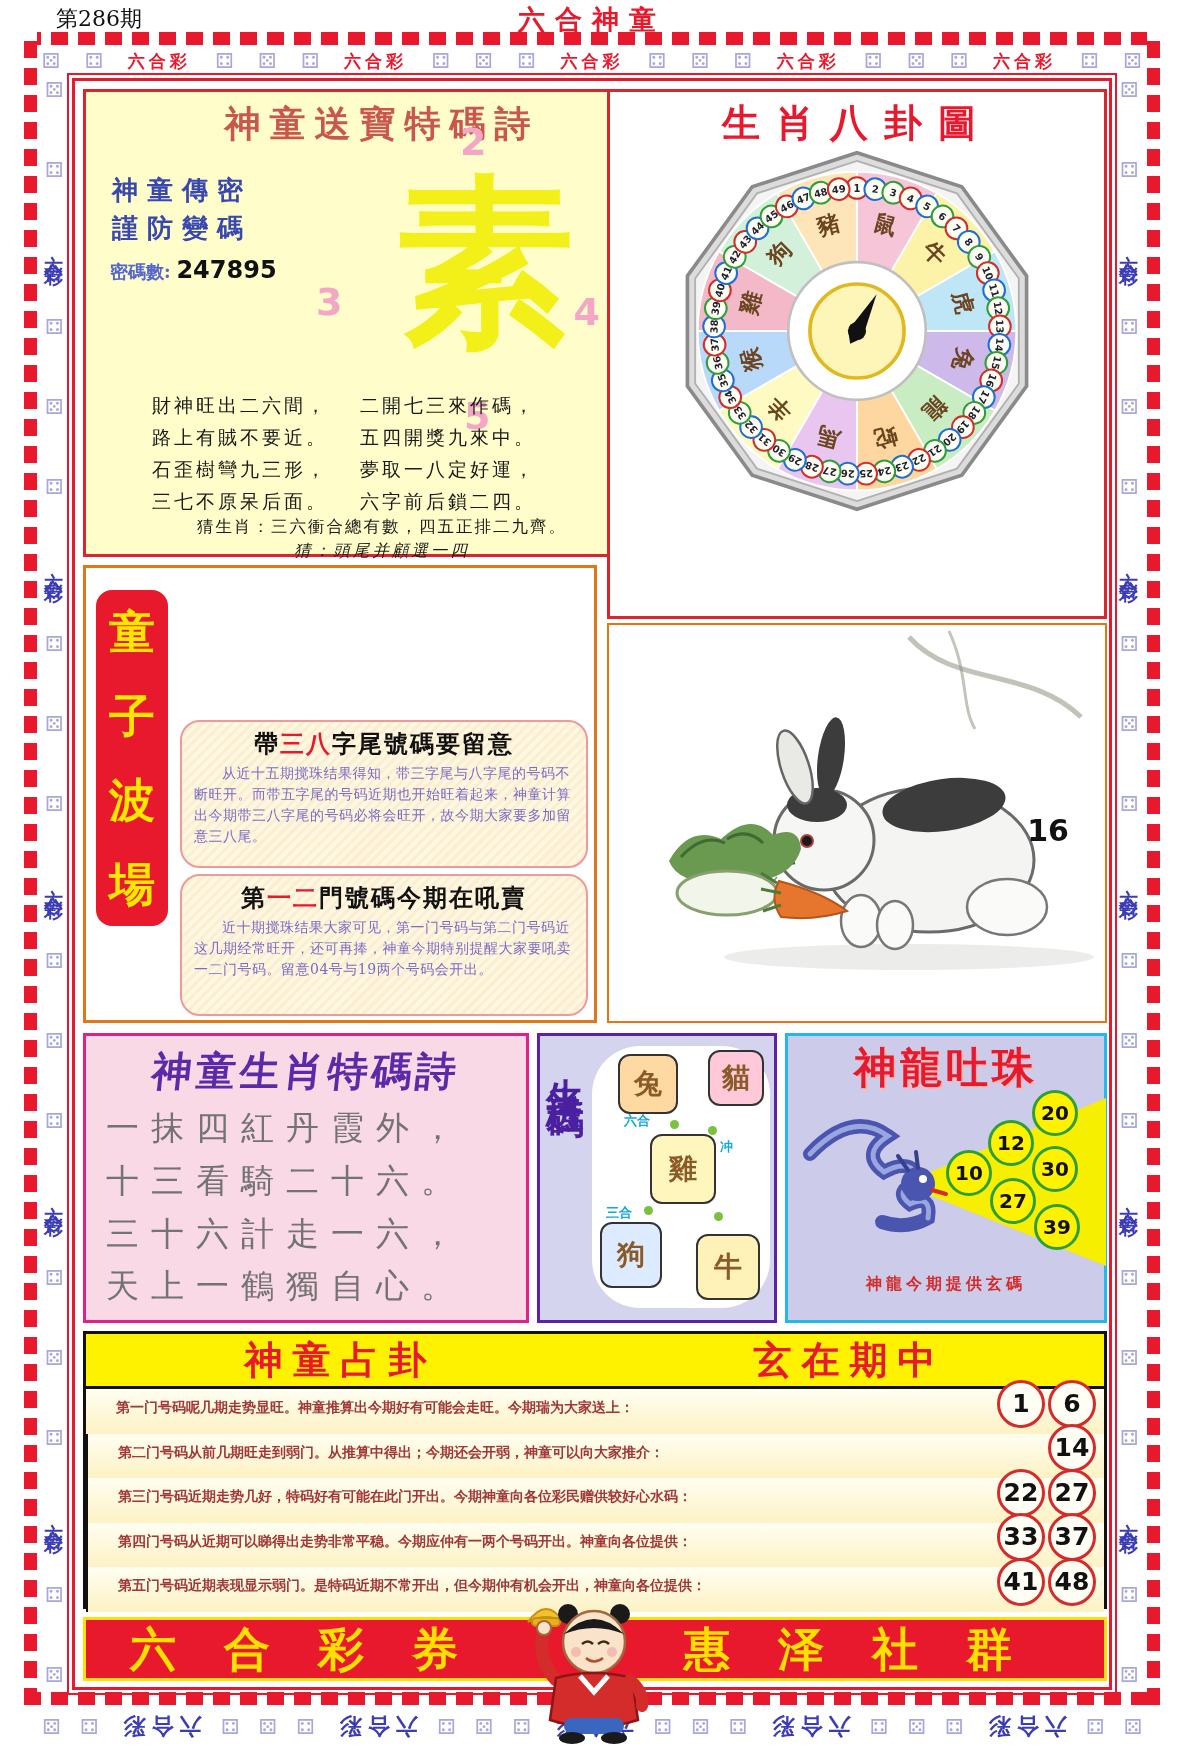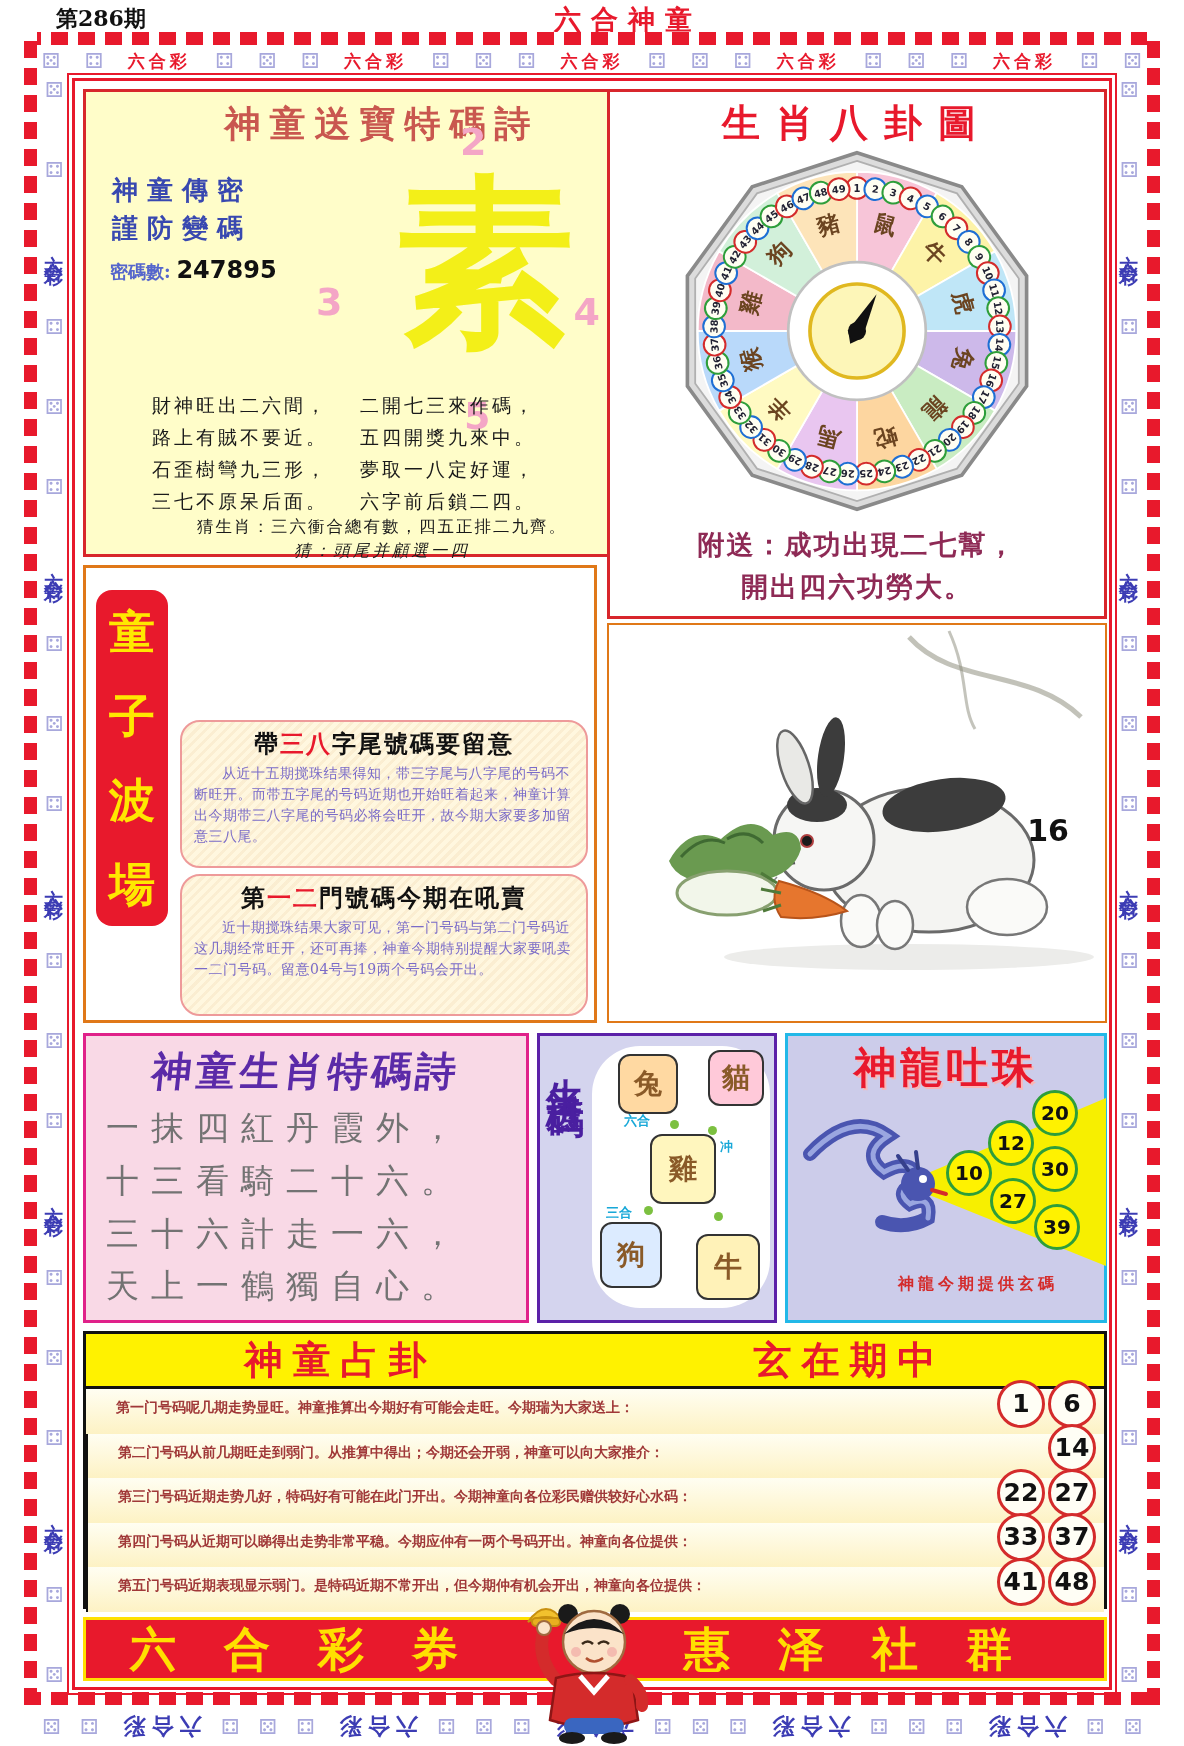--- a/index.html
+++ b/index.html
@@ -1,23 +1,23 @@
 <!DOCTYPE html>
 <html><head>
 <meta charset="utf-8">
 <style>
   html,body{margin:0;padding:0;background:#ffffff;}
   .page{position:relative;width:1184px;height:1746px;background:#ffffff;overflow:hidden;
         font-family:"DejaVu Serif",serif;color:#222;}
   .abs{position:absolute;}
 
   
-  .issue{left:56px;top:4px;font-size:22px;font-weight:bold;color:#111;}
+  .issue{left:56px;top:4px;font-size:22px;font-weight:normal;color:#111;}
   .page-title{left:50%;top:2px;transform:translateX(-50%);font-size:27px;font-weight:900;
-              color:#e8192c;letter-spacing:10px;white-space:nowrap;margin-left:36px;}
+              color:#e8192c;letter-spacing:10px;white-space:nowrap;}
 
   
   .candy{background:repeating-linear-gradient(90deg,#e8192c 0 17px,#ffffff 17px 27px);}
   .candy.v{background:repeating-linear-gradient(0deg,#e8192c 0 17px,#ffffff 17px 27px);}
   #candy-top{left:24px;top:32px;width:1136px;height:13px;}
   #candy-bottom{left:24px;top:1692px;width:1136px;height:13px;}
   #candy-left{left:24px;top:32px;width:13px;height:1673px;}
   #candy-right{left:1147px;top:32px;width:13px;height:1673px;}
 
   
@@ -104,21 +104,21 @@
   .tile-ox{left:104px;top:188px;width:60px;height:62px;background:#fff2b8;}
   .tile-tag{position:absolute;font-size:13px;font-weight:900;color:#18a8d8;}
   .tag-rabbit{left:32px;top:66px;} .tag-dog{left:14px;top:158px;} .tag-ox{left:128px;top:92px;}
   .dot{position:absolute;width:9px;height:9px;border-radius:50%;background:#7cc040;}
 
   #panel-dragon{left:710px;top:952px;width:322px;height:290px;background:#ccccea;border:3px solid #22b8e8;box-sizing:border-box;}
   .dragon-title{width:100%;top:4px;text-align:center;font-size:42px;font-weight:900;color:#e8192c;letter-spacing:4px;
                 text-shadow:2px 2px 0 #f8b8b8;white-space:nowrap;}
   .pearl{position:absolute;width:40px;height:40px;border-radius:50%;border:3px solid #2e9e3a;background:#fff200;
          font-size:20px;font-weight:900;color:#111;text-align:center;line-height:40px;font-family:"DejaVu Sans",sans-serif;}
-  .dragon-caption{width:100%;top:238px;text-align:center;font-size:16px;font-weight:900;color:#d42b2b;letter-spacing:4px;padding-left:32px;}
+  .dragon-caption{width:100%;top:238px;text-align:center;font-size:16px;font-weight:900;color:#d42b2b;letter-spacing:4px;}
 
   
   #panel-recommend{left:8px;top:1250px;width:1024px;height:278px;border:3px solid #111;box-sizing:border-box;background:#fffdea;}
   .rec-header{height:52px;background:#fff200;border-bottom:3px solid #111;display:flex;justify-content:space-around;align-items:center;}
   .rec-header span{font-size:38px;font-weight:900;color:#e8192c;letter-spacing:10px;}
   .rec-cols{display:flex;height:223px;flex-direction:column;}
   .rec-col{position:relative;flex:1;border-left:2px solid #111;box-sizing:border-box;
            background:linear-gradient(180deg,#fffef2,#fdf2c4);}
   .rec-col:first-child{border-left:none;}
   .rec-col p{margin:0;padding:8px 9px 0;font-size:14px;font-weight:bold;color:#a03838;line-height:1.55;text-indent:1.5em;}
@@ -498,24 +498,20 @@
           </g>
           <g transform="translate(-20.2,-156.7) rotate(352.7)">
             <circle r="12" fill="#fffef2" stroke="#d42b2b" stroke-width="2.2"></circle>
             <text text-anchor="middle" dy="4" font-size="11" font-weight="bold" fill="#223" font-family="DejaVu Sans, sans-serif">49</text>
           </g>
           <circle r="76" fill="#ffffff" stroke="#c0c0c0" stroke-width="3"></circle>
           <circle r="52" fill="#fdf6b8" stroke="#e0b820" stroke-width="4"></circle>
           <polygon points="0,-46 9,4 0,16 -9,4" fill="#111111" transform="rotate(28)"></polygon>
           <circle r="10" fill="#111111"></circle>
         </svg>
-      <div class="abs bagua-footer">
-        <div>附送：成功出現二七幫，</div>
-        <div>開出四六功勞大。</div>
-      </div>
     </div>
 
     <div class="abs" id="panel-wave">
       <div class="abs wave-tab">
         <span>童</span>
         <span>子</span>
         <span>波</span>
         <span>場</span>
       </div>
       <div class="abs wave-box" id="wave-box-2">

